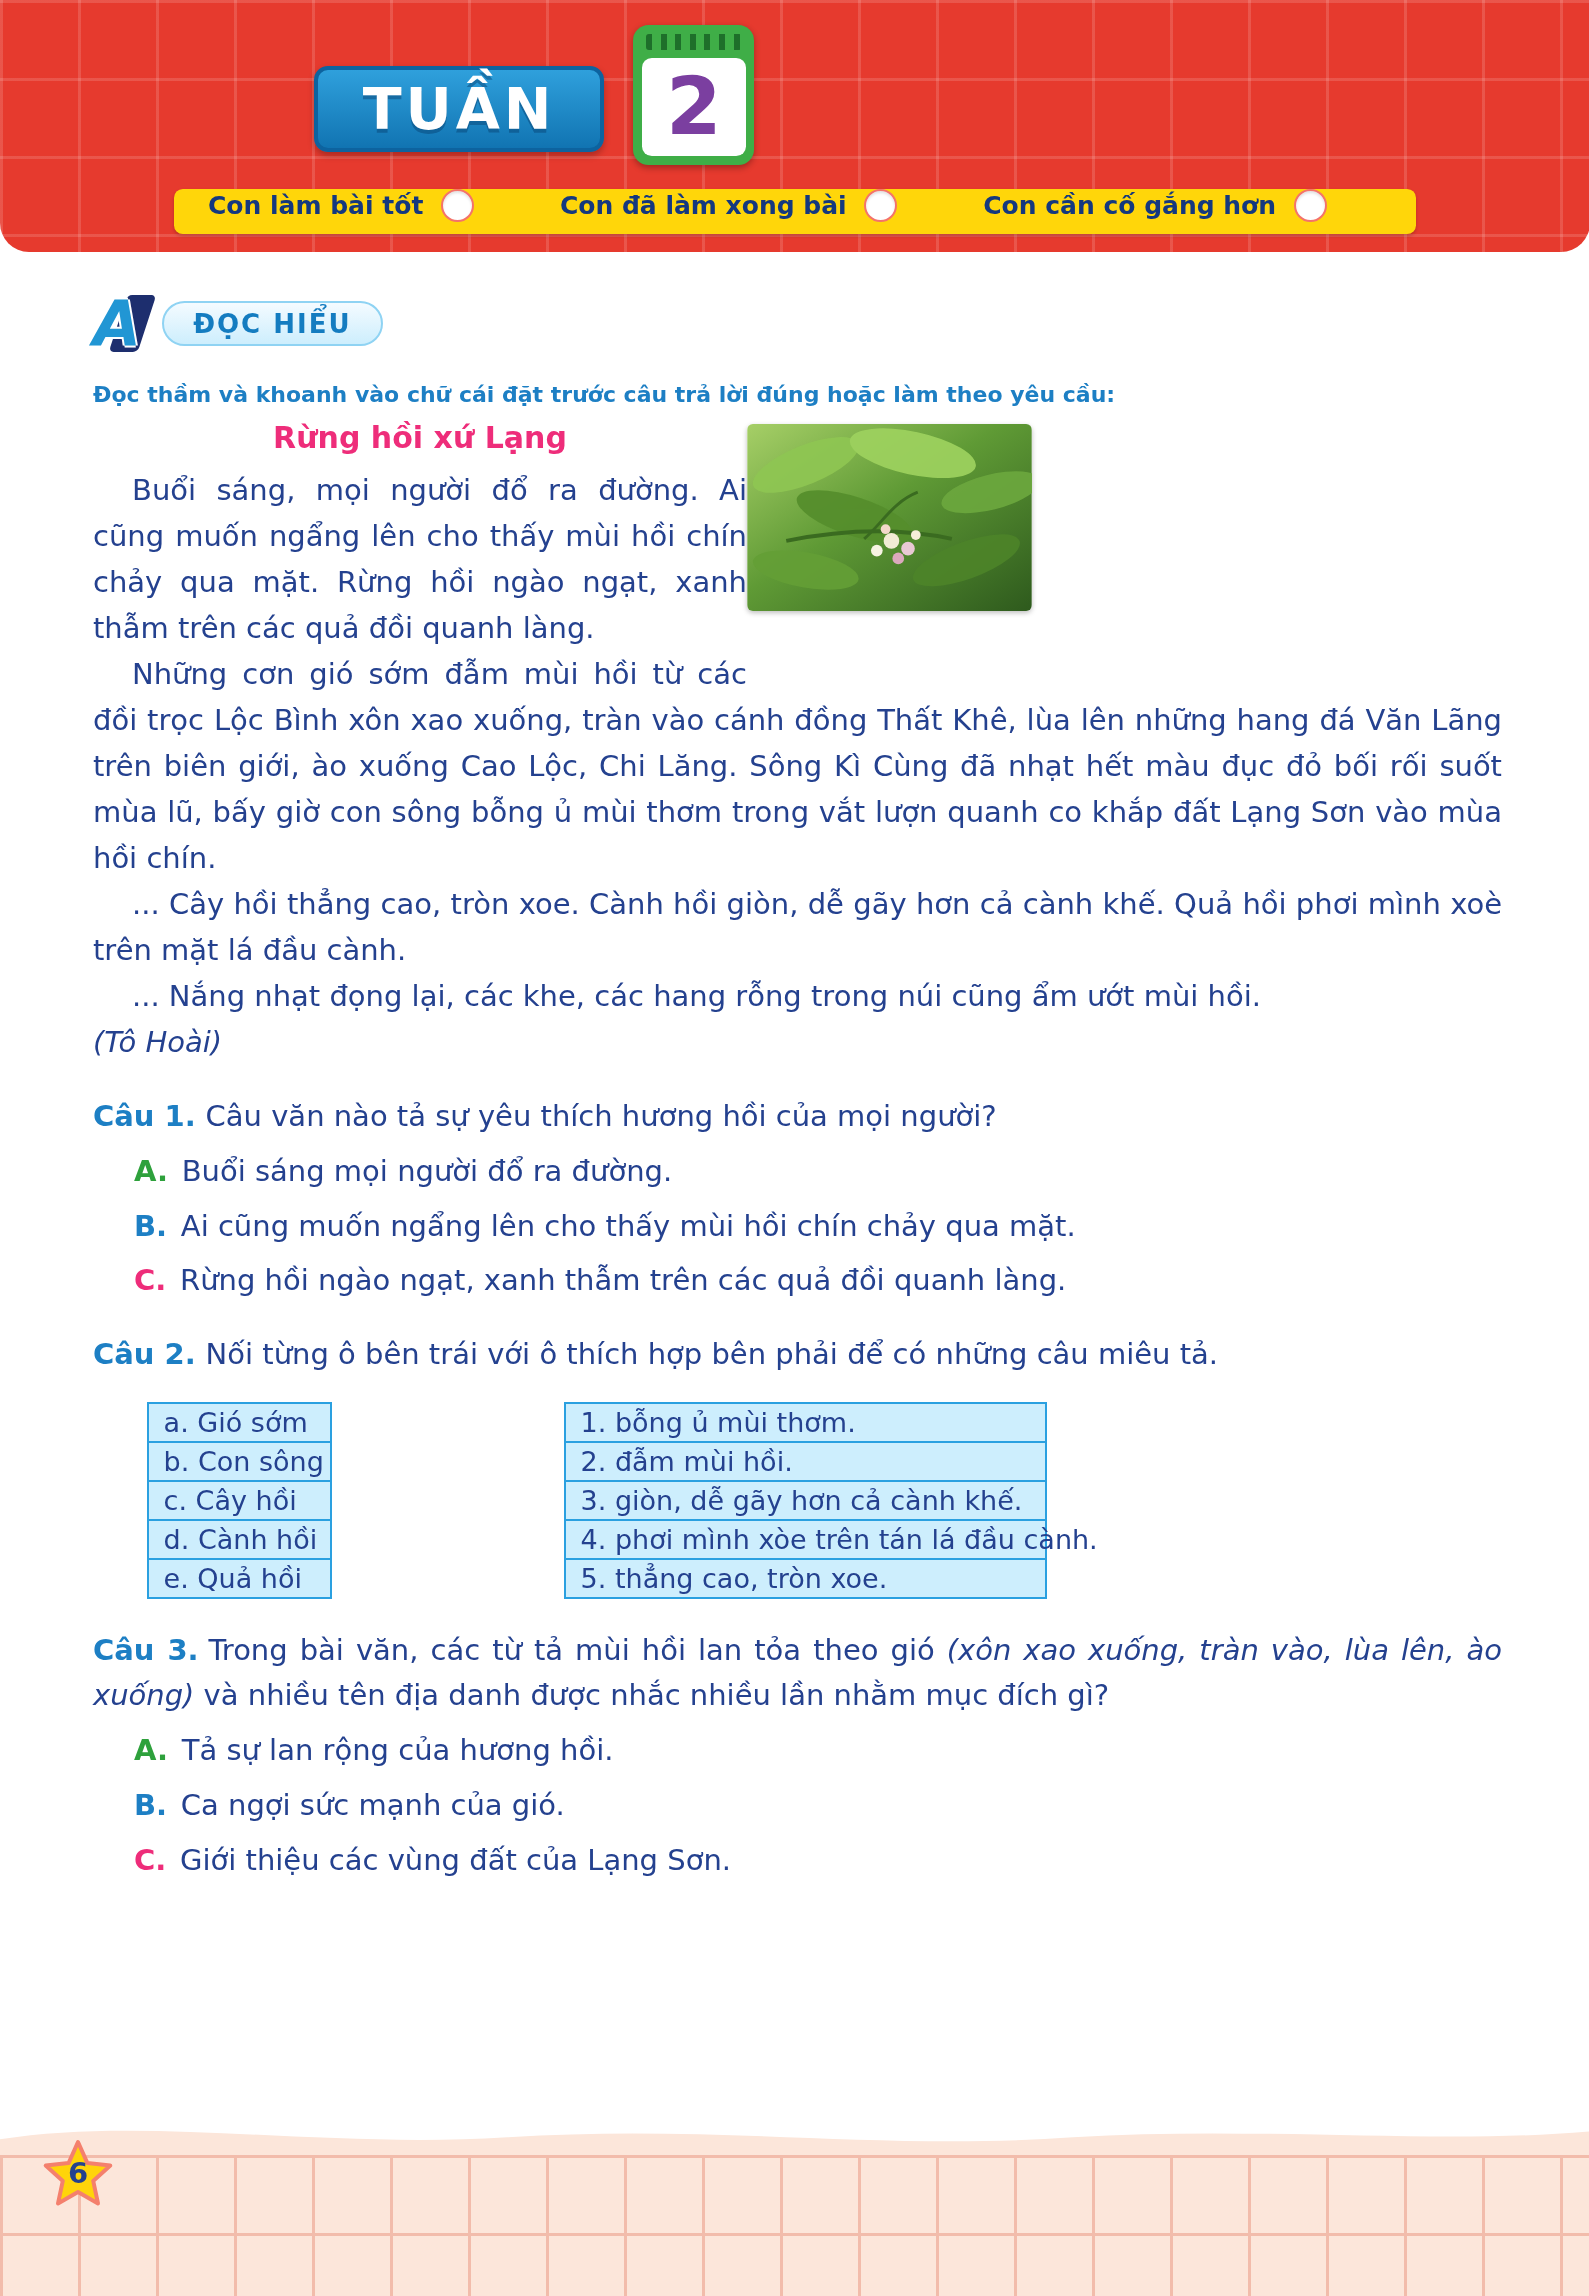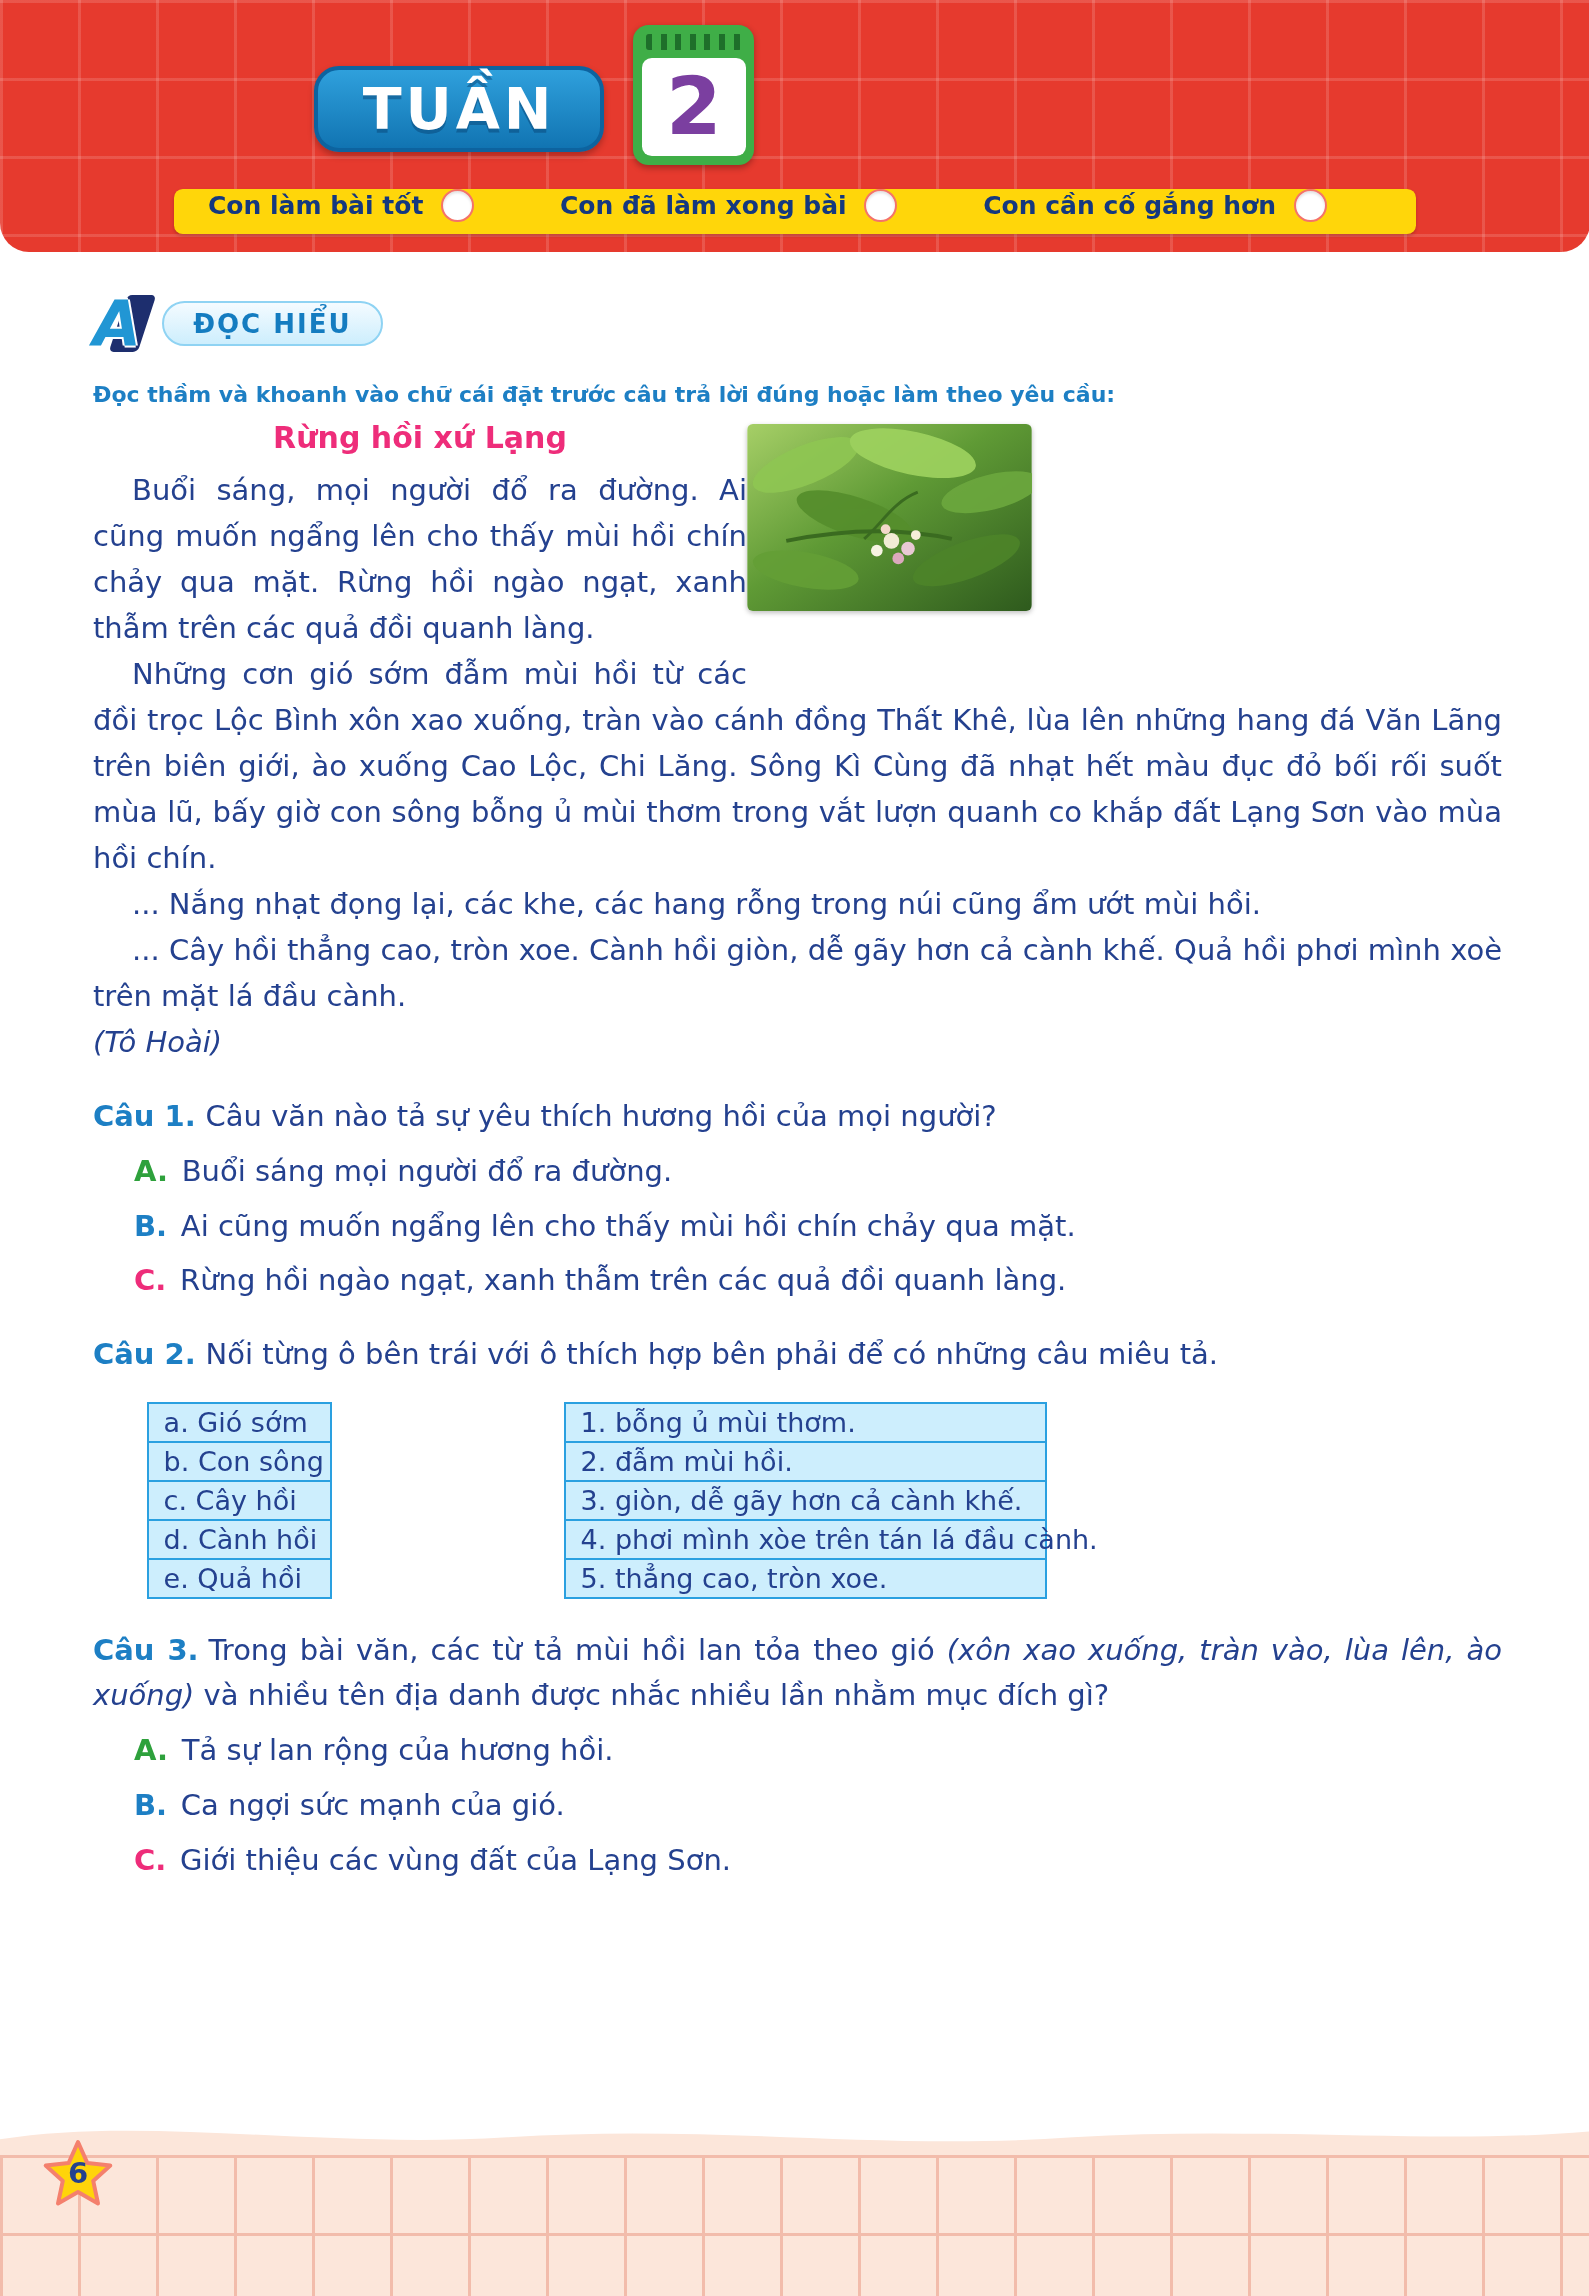--- a/index.html
+++ b/index.html
@@ -9,21 +9,21 @@
   
   .header {
     position:relative; height:252px;
     background:
       repeating-linear-gradient(to right, rgba(255,255,255,0.14) 0 2.9px, transparent 2.9px 78px),
       repeating-linear-gradient(to bottom, rgba(255,255,255,0.14) 0 2.9px, transparent 2.9px 78px),
       #e63a2e;
     border-radius:0 0 29px 29px;
   }
   .week-row { display:flex; justify-content:center; align-items:center; gap:29px; padding-top:25px; transform:translateX(-261px); }
-  .week-badge { background:linear-gradient(180deg,#2fa0dc,#1174b2); border:4.9px solid #0d639f; border-radius:25px; padding:5.9px 45px; box-shadow:0 3.9px 5.9px rgba(0,0,0,0.25);margin-top:28px; }
+  .week-badge { background:linear-gradient(180deg,#2fa0dc,#1174b2); border:4.9px solid #0d639f; border-radius:14px; padding:5.9px 45px; box-shadow:0 3.9px 5.9px rgba(0,0,0,0.25);margin-top:28px; }
   .week-badge span { font-size:57px; font-weight:800; color:#fff; letter-spacing:3.9px; text-shadow:0 3.9px 0 rgba(8,70,120,0.5); }
   .calendar { position:relative; width:121px; height:140px; background:#3fae47; border-radius:15.6px; box-shadow:0 2.9px 5.9px rgba(0,0,0,0.3); }
   .calendar-notches { height:16.6px; width:96px; margin:8.8px auto 0; border-radius:2.9px;
     background:repeating-linear-gradient(to right,#1e6f2a 0 5.9px, transparent 5.9px 14.6px); }
   .calendar-panel { position:absolute; left:8.8px; right:8.8px; top:33px; bottom:8.8px; background:#fff; border-radius:9.8px; display:flex; align-items:center; justify-content:center; }
   .calendar-number { font-size:80px; font-weight:800; color:#7b3fa0; line-height:1; }
 
   .checklist { position:absolute; left:174px; right:174px; top:189px; height:45px; background:#ffd60a; border-radius:8.8px;
     display:flex; align-items:flex-start; gap:86px; padding-left:34px; box-shadow:0 2px 3.9px rgba(0,0,0,0.2); }
   .check-item { display:flex; align-items:center; gap:17.6px; }
@@ -149,22 +149,22 @@
               <circle cx="155" cy="138" r="6" fill="#dba9bd"></circle>
               <circle cx="142" cy="108" r="5" fill="#f3d9c9"></circle>
               <circle cx="173" cy="114" r="5" fill="#f6efda"></circle>
             </g>
           </svg>
         </div>
       </div>
       <h3 class="passage-title">Rừng hồi xứ Lạng</h3>
       <p class="para">Buổi sáng, mọi người đổ ra đường. Ai cũng muốn ngẩng lên cho thấy mùi hồi chín chảy qua mặt. Rừng hồi ngào ngạt, xanh thẫm trên các quả đồi quanh làng.</p>
       <p class="para">Những cơn gió sớm đẫm mùi hồi từ các đồi trọc Lộc Bình xôn xao xuống, tràn vào cánh đồng Thất Khê, lùa lên những hang đá Văn Lãng trên biên giới, ào xuống Cao Lộc, Chi Lăng. Sông Kì Cùng đã nhạt hết màu đục đỏ bối rối suốt mùa lũ, bấy giờ con sông bỗng ủ mùi thơm trong vắt lượn quanh co khắp đất Lạng Sơn vào mùa hồi chín.</p>
+      <p class="para">... Cây hồi thẳng cao, tròn xoe. Cành hồi giòn, dễ gãy hơn cả cành khế. Quả hồi phơi mình xoè trên mặt lá đầu cành.</p>
       <p class="para">... Nắng nhạt đọng lại, các khe, các hang rỗng trong núi cũng ẩm ướt mùi hồi.</p>
-      <p class="para">... Cây hồi thẳng cao, tròn xoe. Cành hồi giòn, dễ gãy hơn cả cành khế. Quả hồi phơi mình xoè trên mặt lá đầu cành.</p>
       <p class="para author">(Tô Hoài)</p>
     </div>
 
     <section class="question">
       <p class="q-head">
         <span class="q-label">Câu 1.</span><span>Câu văn nào tả sự yêu thích hương hồi của mọi người?</span>
       </p>
       <div class="options">
         <div class="option">
           <span class="opt-letter opt-a">A.</span>

